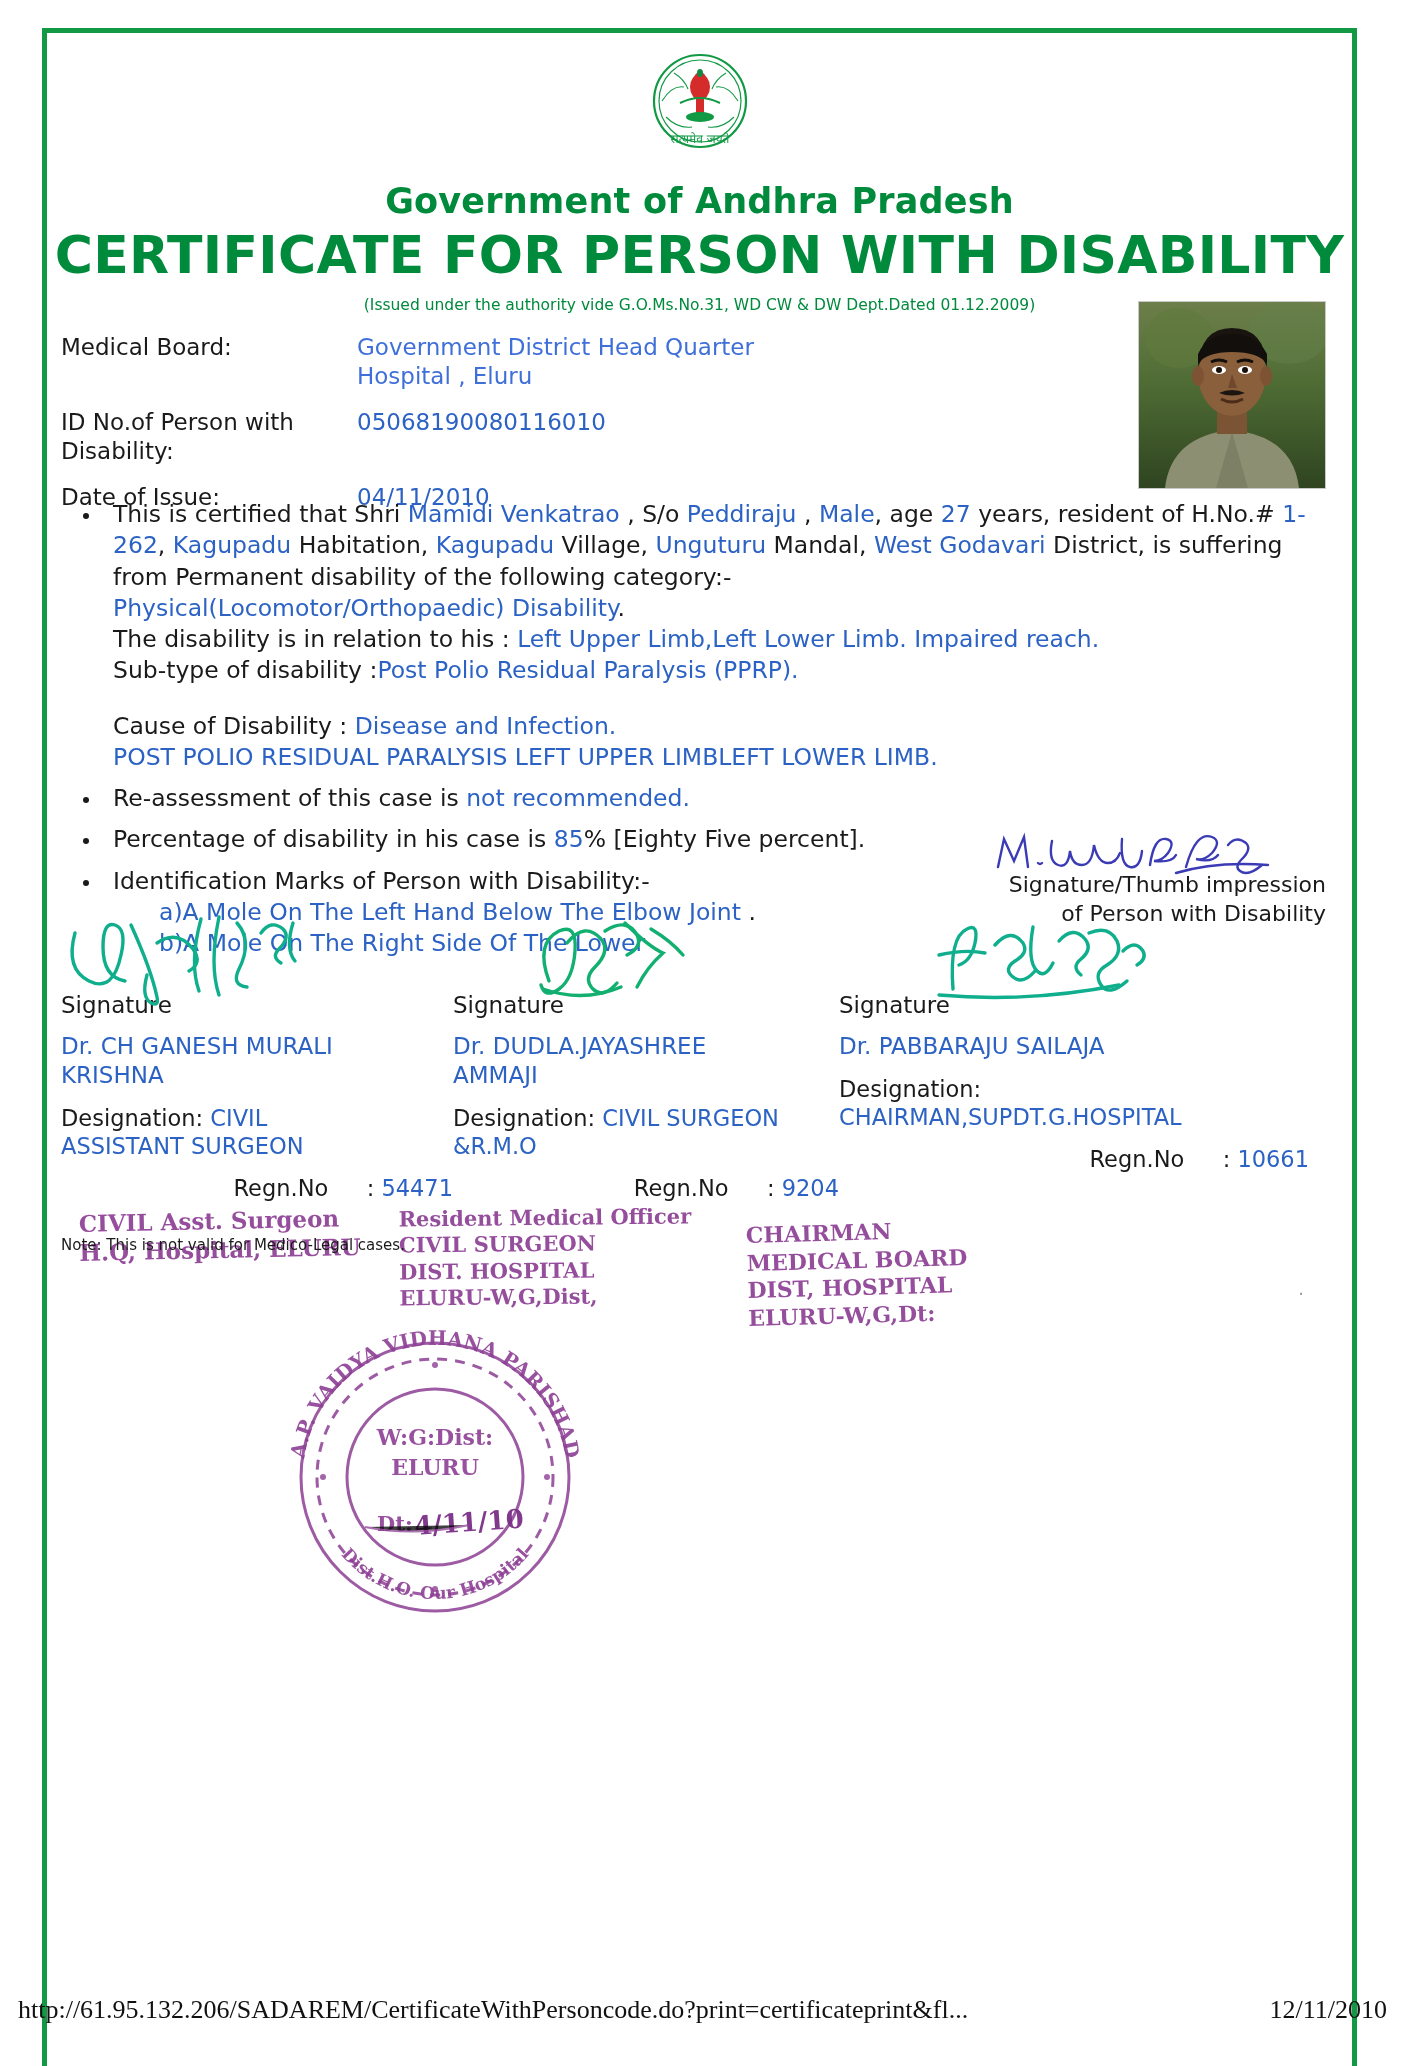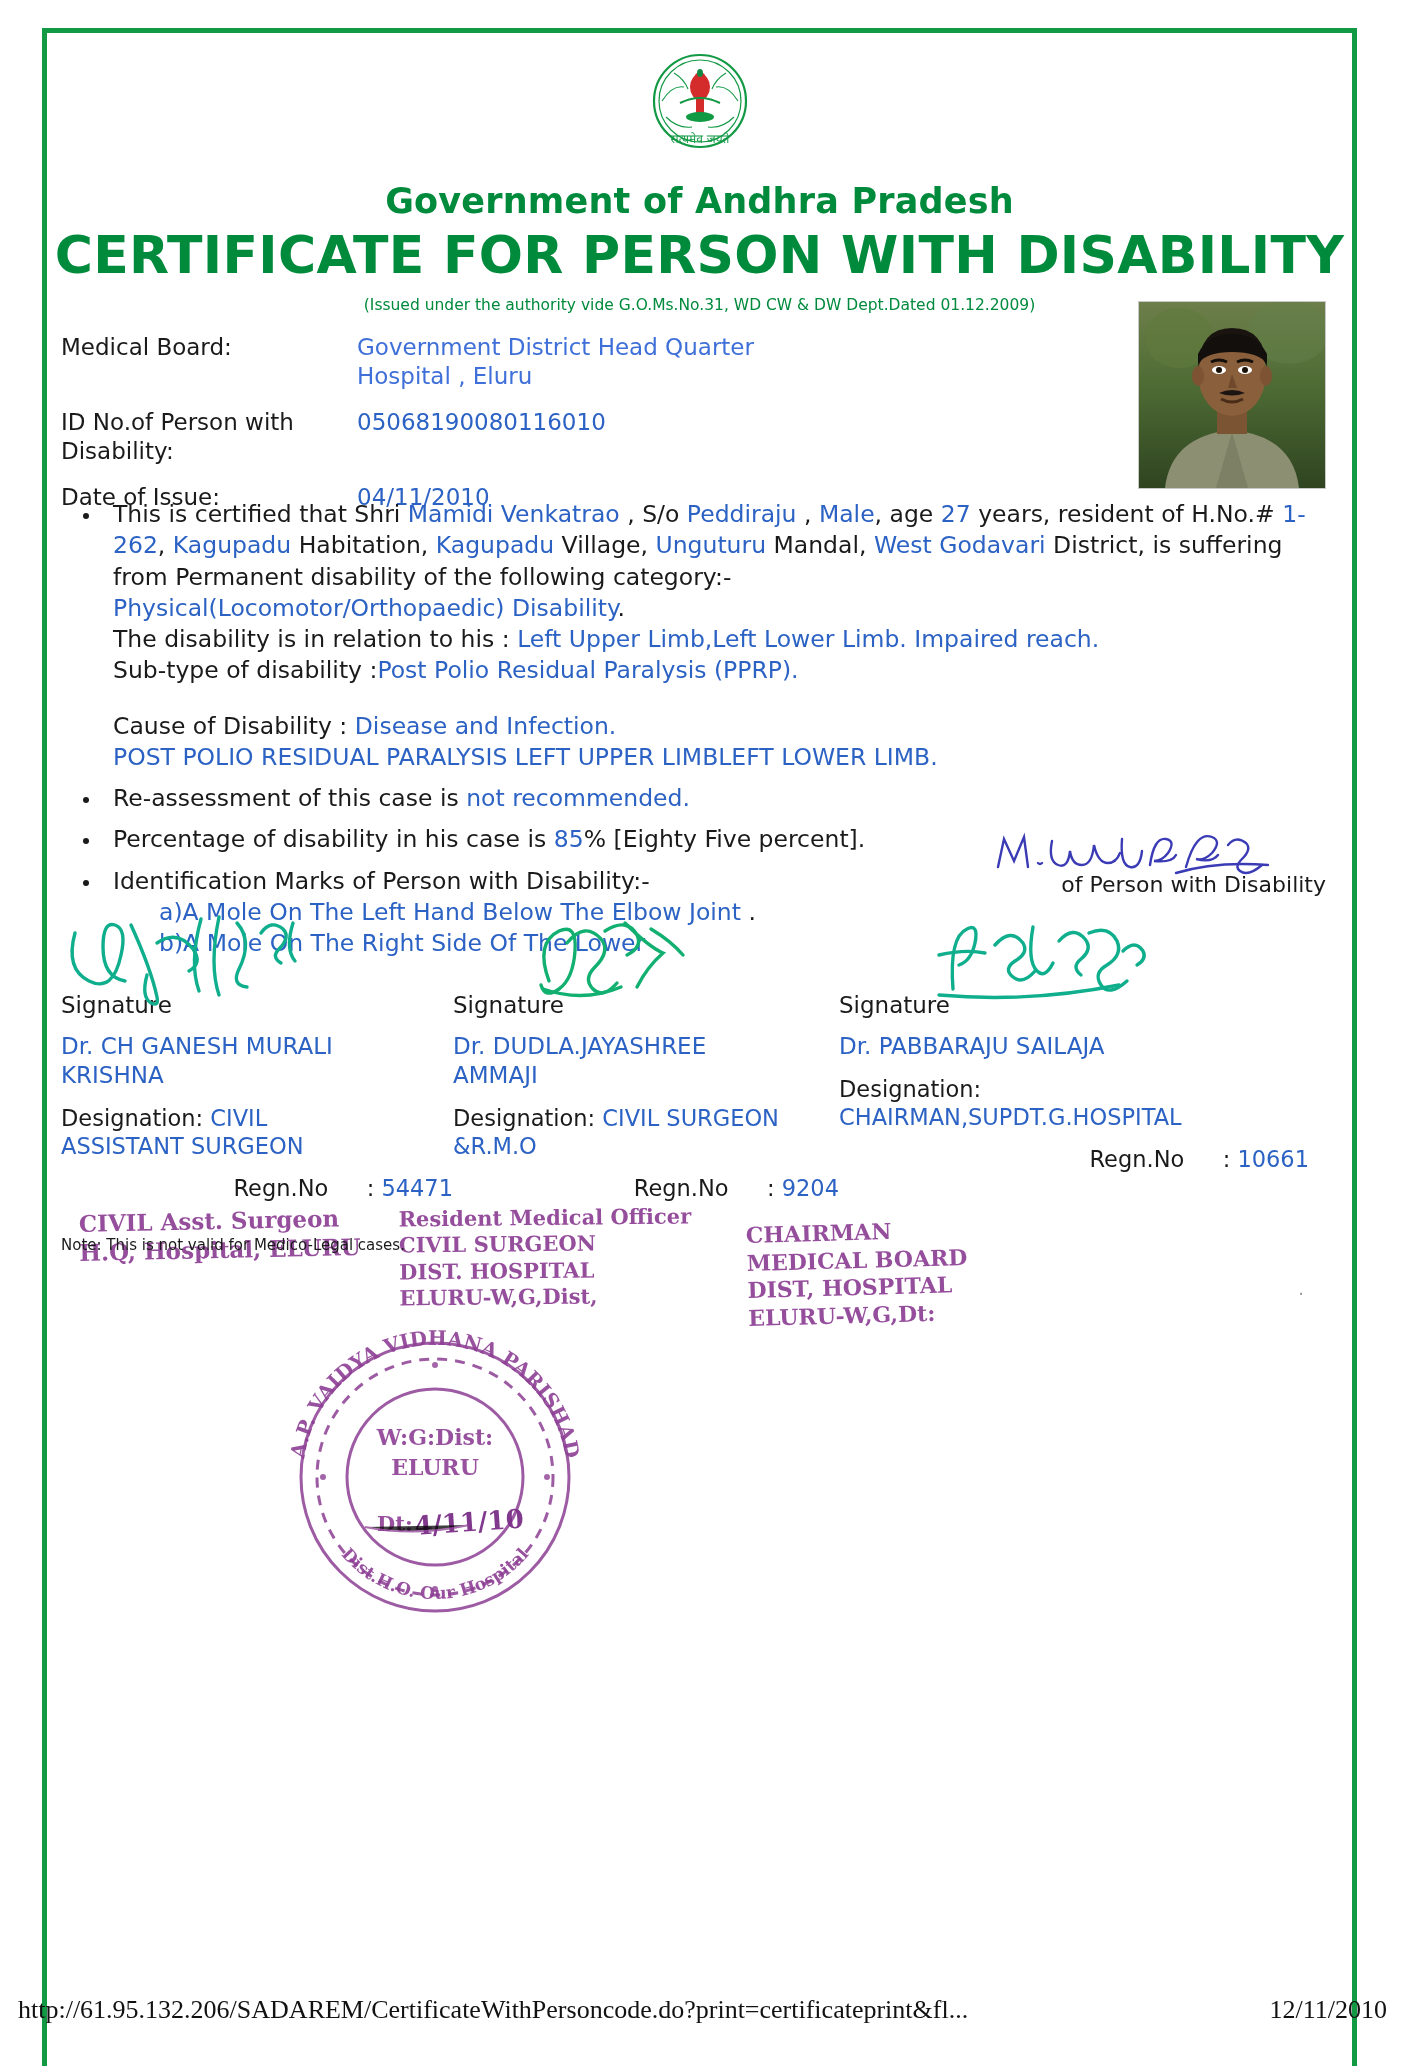--- a/index.html
+++ b/index.html
@@ -438,20 +438,21 @@
           <path d="M8 44 L14 16 L24 38 L34 14 L38 44"></path>
           <path d="M48 40 q2 2 4 0"></path>
           <path d="M62 18 q-4 20 6 24 q10 4 12 -14 q2 14 12 14 q10 0 12 -20 q4 18 14 18 q8 0 12 -10"></path>
           <path d="M132 16 q-2 26 8 28 q10 2 12 -16"></path>
           <path d="M160 42 q4 -28 16 -26 q10 2 2 14 q-6 8 -14 8 q18 2 22 -6"></path>
           <path d="M196 44 q10 -36 26 -30 q10 4 0 16 q-8 8 -16 6 q16 4 22 -4"></path>
           <path d="M238 22 q8 -10 18 -2 q6 6 -4 16 q-8 8 -2 12 q8 6 22 -6"></path>
           <path d="M186 50 q40 -12 92 -8"></path>
         </g>
       </svg>
+      <div>Signature/Thumb impression</div>
       <div>of Person with Disability</div>
     </div>
 
     <div class="sign-grid">
 
       <div class="sign-col c1">
         <svg class="sig-scribble" viewBox="0 0 330 96" xmlns="http://www.w3.org/2000/svg">
           <g fill="none" stroke="#0fae8c" stroke-width="3.4" stroke-linecap="round">
             <path d="M14 18 q-10 36 14 48 q24 12 32 -26 q6 -26 -6 -30 q-12 -4 -12 22 q0 30 22 34"></path>
             <path d="M70 10 q20 44 26 72 q2 10 -6 6 q-10 -6 -4 -28"></path>

